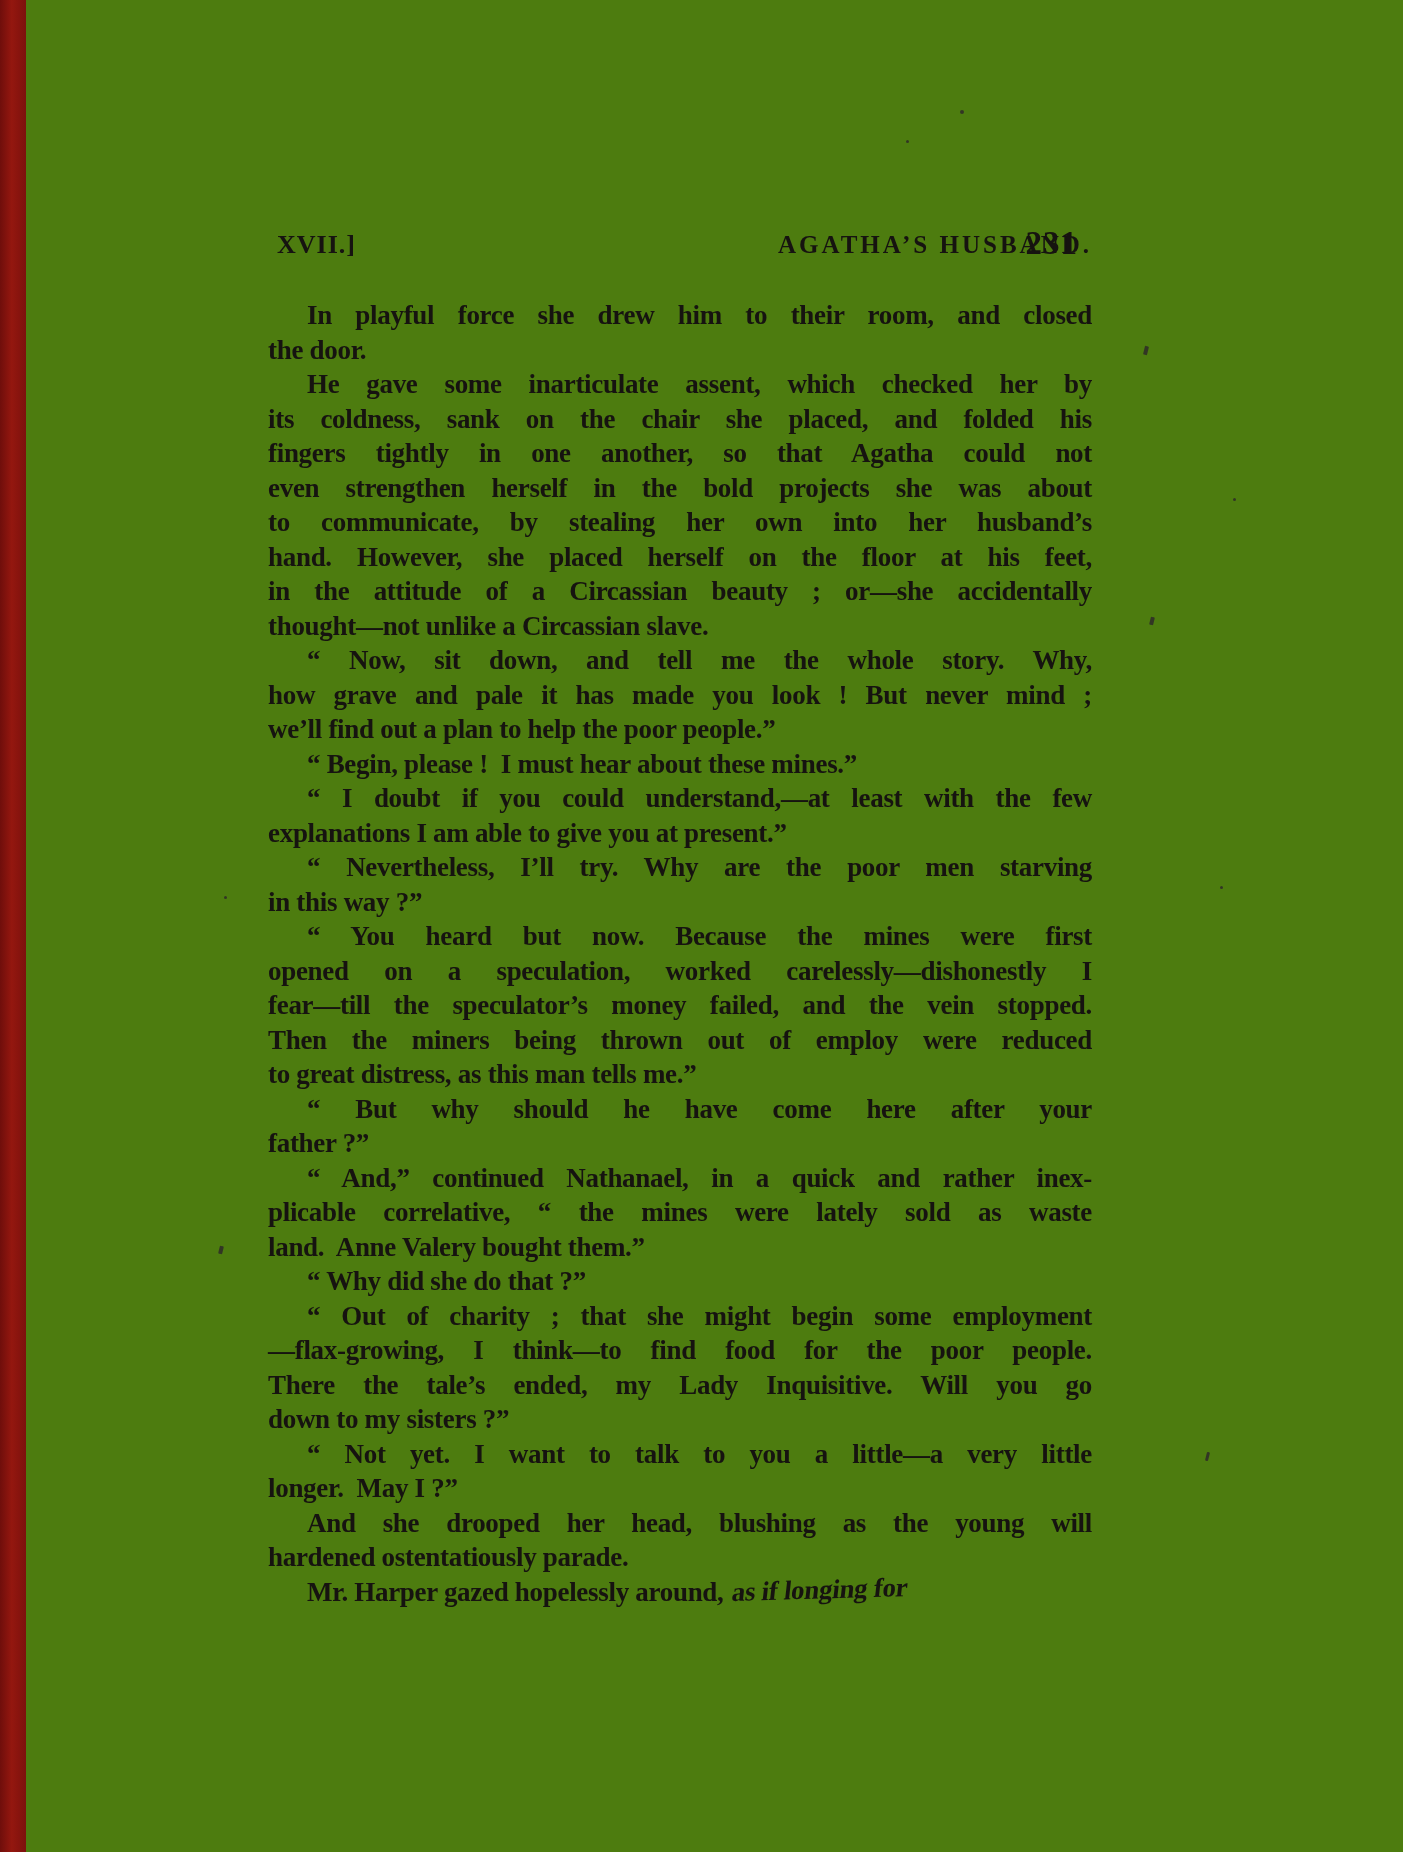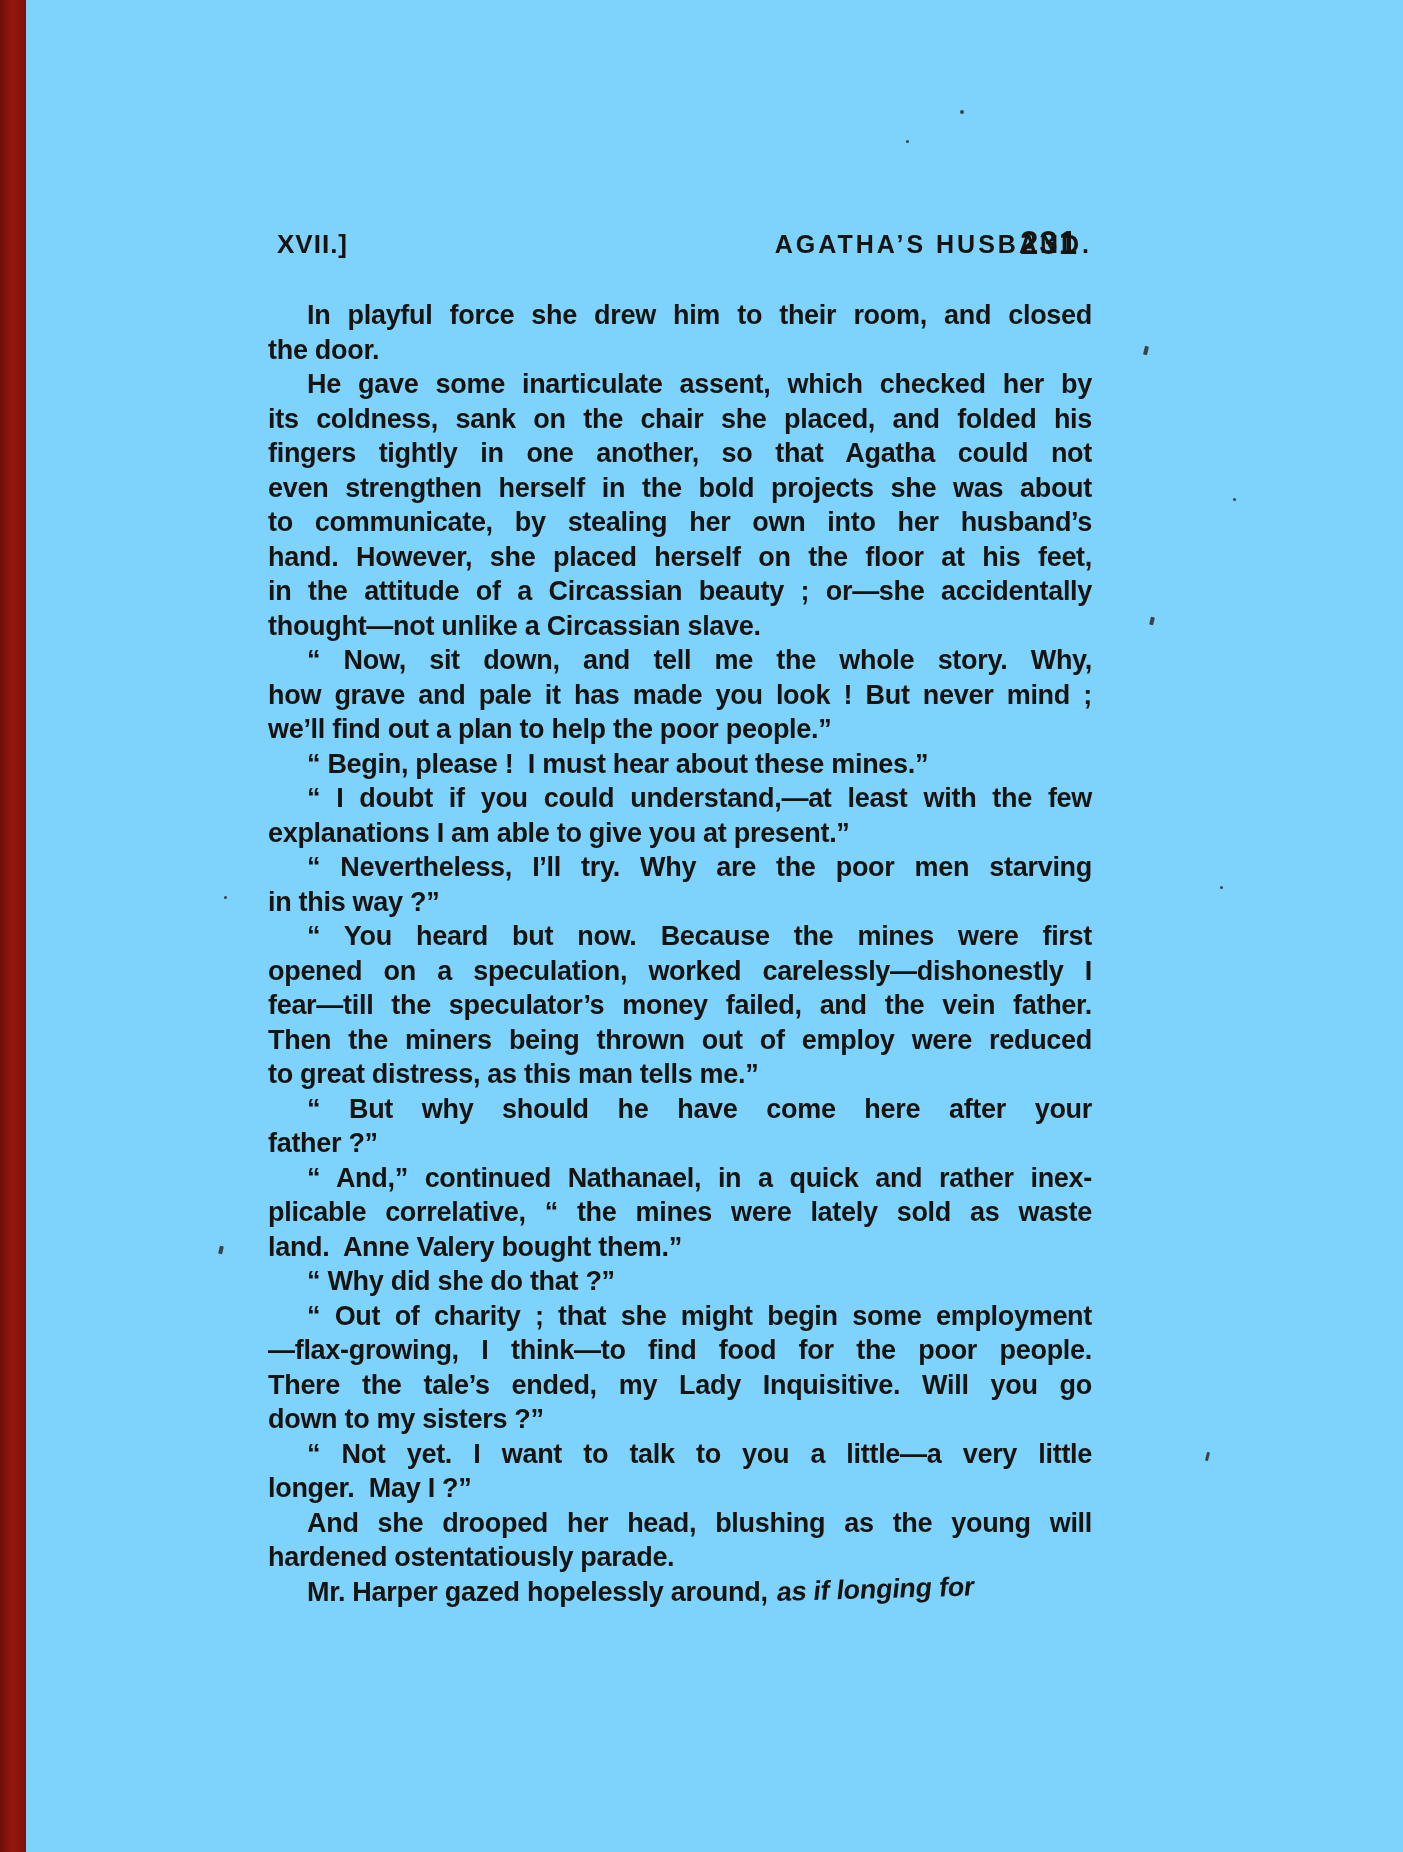--- a/index.html
+++ b/index.html
@@ -2,23 +2,23 @@
 <html><head>
 <meta charset="utf-8">
 <style>
   html, body { margin: 0; padding: 0; }
   body { width: 1403px; height: 1852px; background: #ffffff; }
 
   #page {
     position: relative;
     width: 1403px;
     height: 1852px;
-    background: #7dd3fc;
+    background: #4d7c0f;
     overflow: hidden;
-    font-family: Liberation Sans, sans-serif;
+    font-family: Liberation Serif, serif;
     color: #161310;
   }
 
   
   #spine {
     position: absolute;
     left: 0; top: 0;
     width: 26px; height: 1852px;
     background: linear-gradient(90deg, #6f0e0b 0%, #94170f 45%, #7c110d 100%);
   }
@@ -132,21 +132,21 @@
     </div>
 
     <div class="para">
       <div class="ln j in1">“ Nevertheless, I’ll try. Why are the poor men starving</div>
       <div class="ln">in this way ?”</div>
     </div>
 
     <div class="para">
       <div class="ln j in1">“ You heard but now. Because the mines were first</div>
       <div class="ln j">opened on a speculation, worked carelessly—dishonestly I</div>
-      <div class="ln j">fear—till the speculator’s money failed, and the vein father.</div>
+      <div class="ln j">fear—till the speculator’s money failed, and the vein stopped.</div>
       <div class="ln j">Then the miners being thrown out of employ were reduced</div>
       <div class="ln">to great distress, as this man tells me.”</div>
     </div>
 
     <div class="para">
       <div class="ln j in1">“ But why should he have come here after your</div>
       <div class="ln">father ?”</div>
     </div>
 
     <div class="para">

